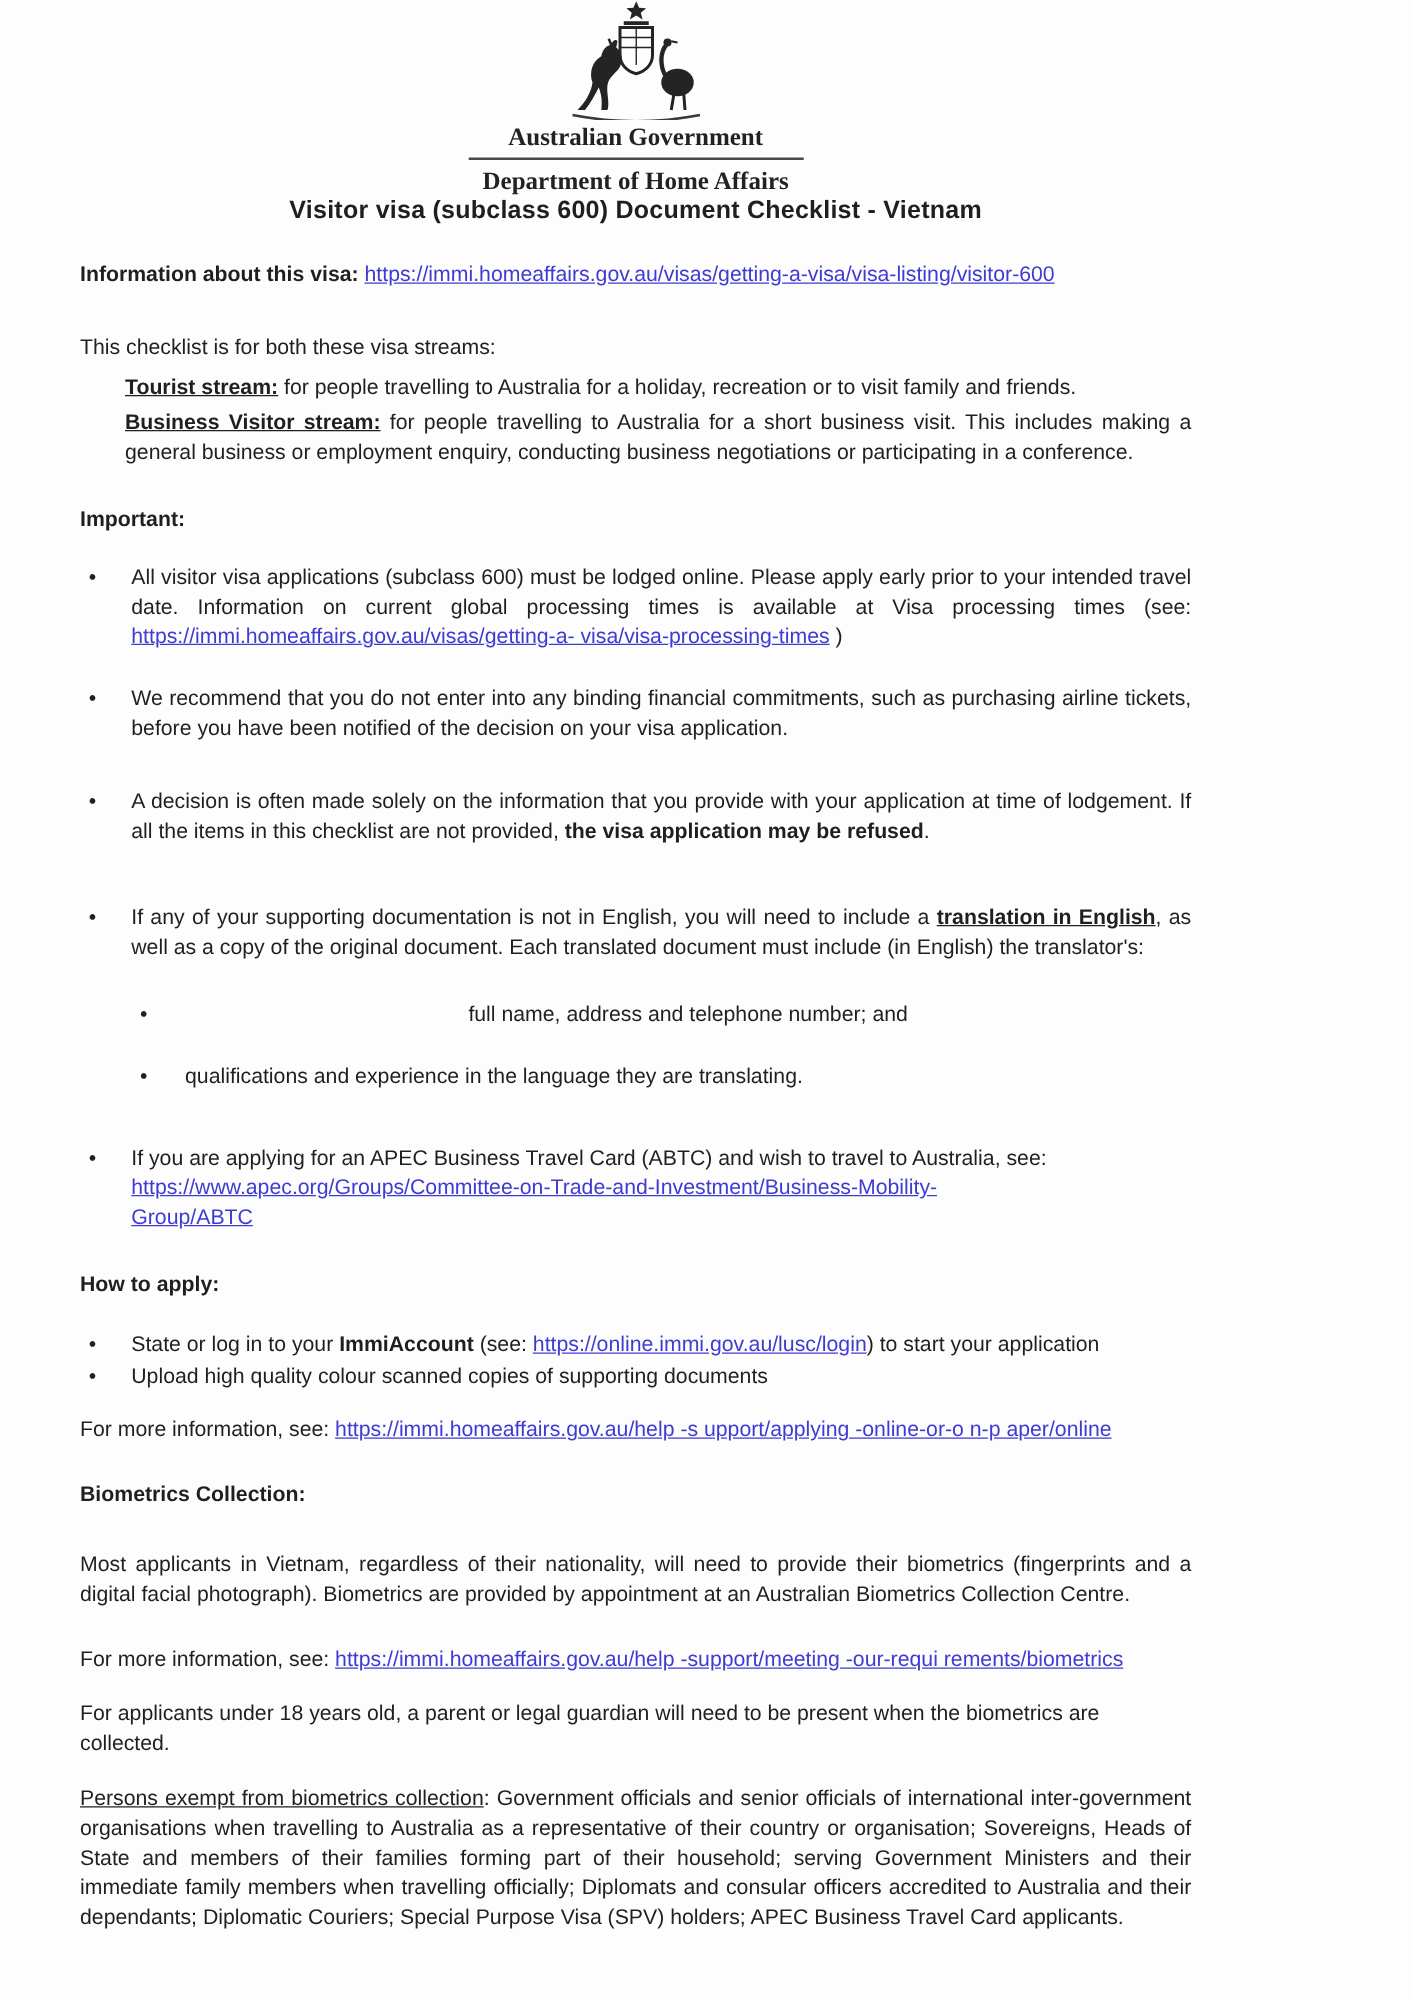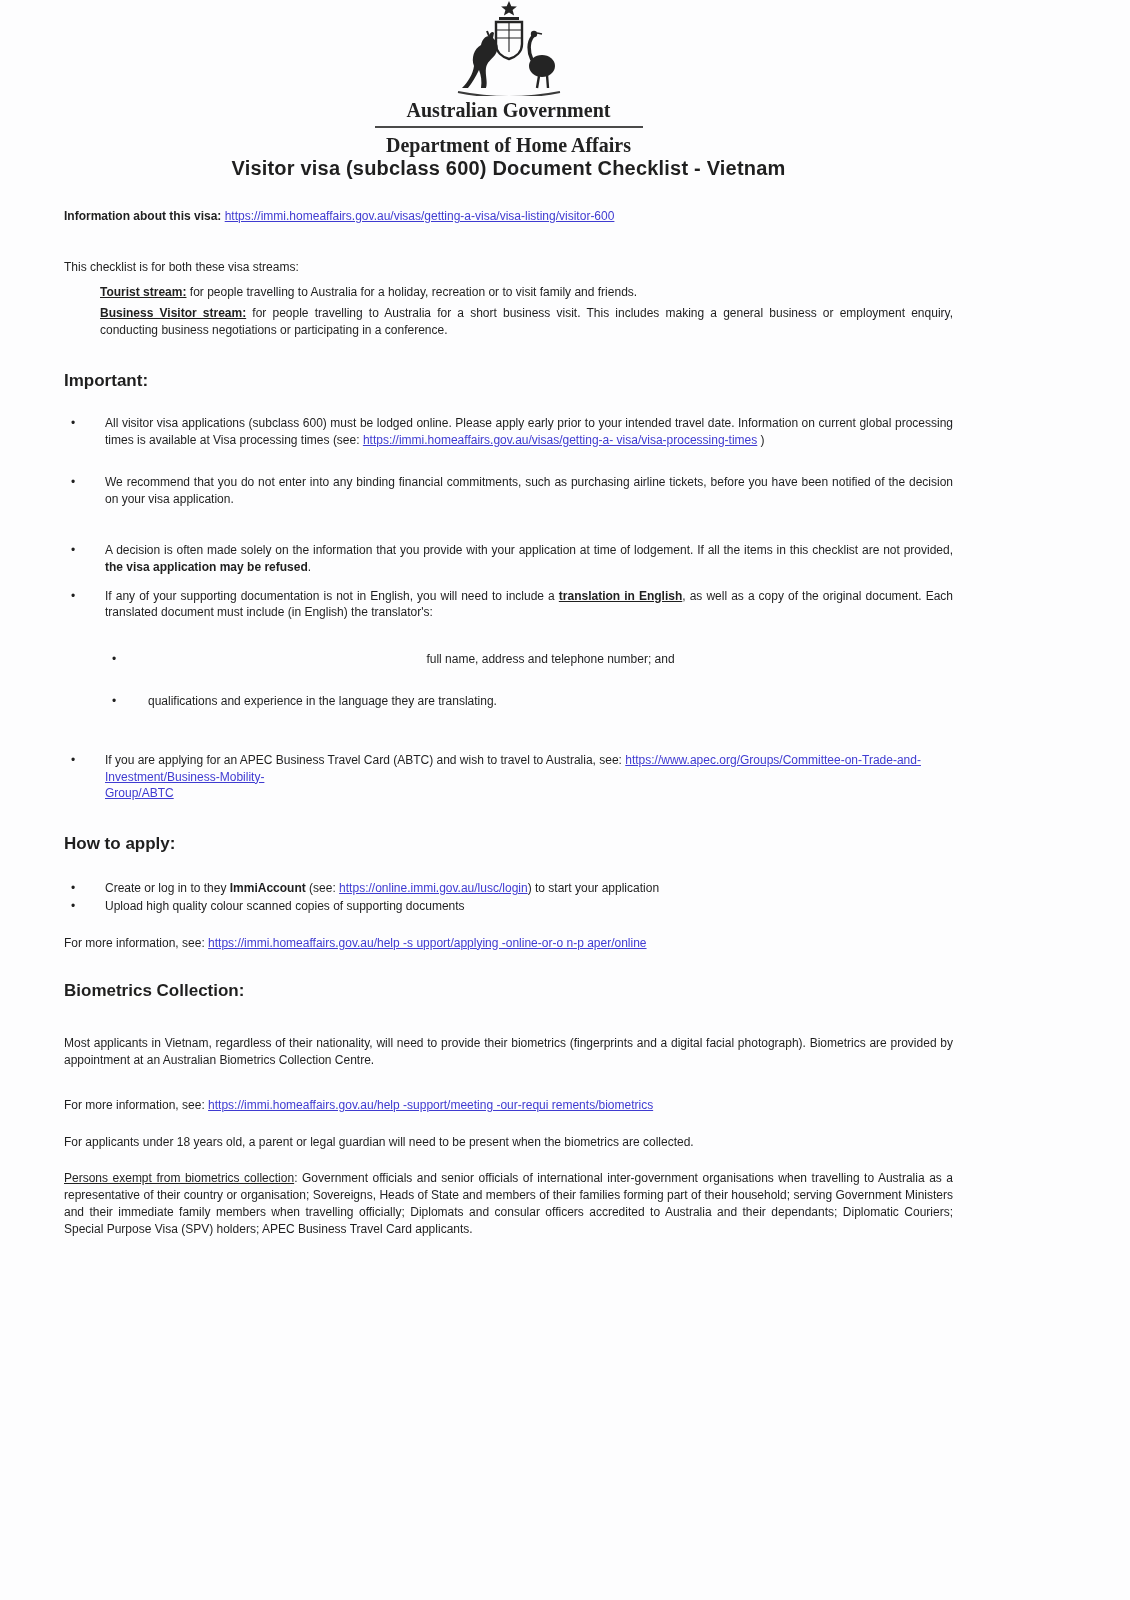--- a/index.html
+++ b/index.html
@@ -16,21 +16,21 @@
   .gov-name {
     font-family:"Liberation Serif", serif; font-weight:bold; font-size:20px;
     text-align:center; margin-top:3px; color:#222;
   }
   .header-rule { width:268px; height:2px; background:#4a4a4a; margin:4px auto 0 auto; }
   .dept-name {
     font-family:"Liberation Serif", serif; font-weight:bold; font-size:20px;
     text-align:center; margin-top:6px; color:#222;
   }
   h1.doc-title { font-size:20px; font-weight:bold; text-align:center; letter-spacing:.2px; }
-  p, .bullet, .subbullet { font-size:12px; line-height:1.4; }
+  p, .bullet, .subbullet { font-size:17px; line-height:1.4; }
   .just { text-align:justify; }
   .info-line { margin-top:28px; }
   .intro-line { margin-top:34px; }
   .stream { margin-left:36px; margin-top:8px; }
   .section-heading { font-size:17px; font-weight:bold; margin-top:30px; }
   .bullet { position:relative; padding-left:41px; }
   .bullet::before { content:"\2022"; position:absolute; left:7px; top:0; }
   .subbullet { position:relative; padding-left:84px; }
   .subbullet::before { content:"\2022"; position:absolute; left:48px; top:0; }
   b.u, span.u { text-decoration:underline; }
@@ -84,39 +84,39 @@
   </div>
 
   <div class="bullet just" style="margin-top:26px;">
     <span>We recommend that you do not enter into any binding financial commitments, such as purchasing airline tickets, before you have been notified of the decision on your visa application.</span>
   </div>
 
   <div class="bullet just" style="margin-top:34px;">
     <span>A decision is often made solely on the information that you provide with your application at time of lodgement. If all the items in this checklist are not provided, </span><span class="bold">the visa application may be refused</span><span>.</span>
   </div>
 
-  <div class="bullet just" style="margin-top:12px;">
+  <div class="bullet just" style="margin-top:46px;">
     <span>If any of your supporting documentation is not in English, you will need to include a </span><b class="u">translation in English</b><span>, as well as a copy of the original document. Each translated document must include (in English) the translator's:</span>
   </div>
 
   <div class="subbullet" style="margin-top:30px;text-align:center;">
     <span>full name, address and telephone number; and</span>
   </div>
   <div class="subbullet" style="margin-top:25px;">
     <span>qualifications and experience in the language they are translating.</span>
   </div>
 
   <div class="bullet" style="margin-top:42px;">
     <span>If you are applying for an APEC Business Travel Card (ABTC) and wish to travel to Australia, see: </span><a><span>https://www.apec.org/Groups/Committee-on-Trade-and-Investment/Business-Mobility-</span><br><span>Group/ABTC</span></a>
   </div>
 
   <p class="section-heading">How to apply:</p>
 
   <div class="bullet" style="margin-top:24px;">
-    <span>Create or log in to they </span><span class="bold">ImmiAccount</span><span> (see: </span><a>https://online.immi.gov.au/lusc/login</a><span>) to start your application</span>
+    <span>State or log in to your </span><span class="bold">ImmiAccount</span><span> (see: </span><a>https://online.immi.gov.au/lusc/login</a><span>) to start your application</span>
   </div>
   <div class="bullet" style="margin-top:1px;">
     <span>Upload high quality colour scanned copies of supporting documents</span>
   </div>
 
 
   <p style="margin-top:20px;">
     <span>For more information, see: </span><a>https://immi.homeaffairs.gov.au/help -s upport/applying -online-or-o n-p aper/online</a>
   </p>
 

